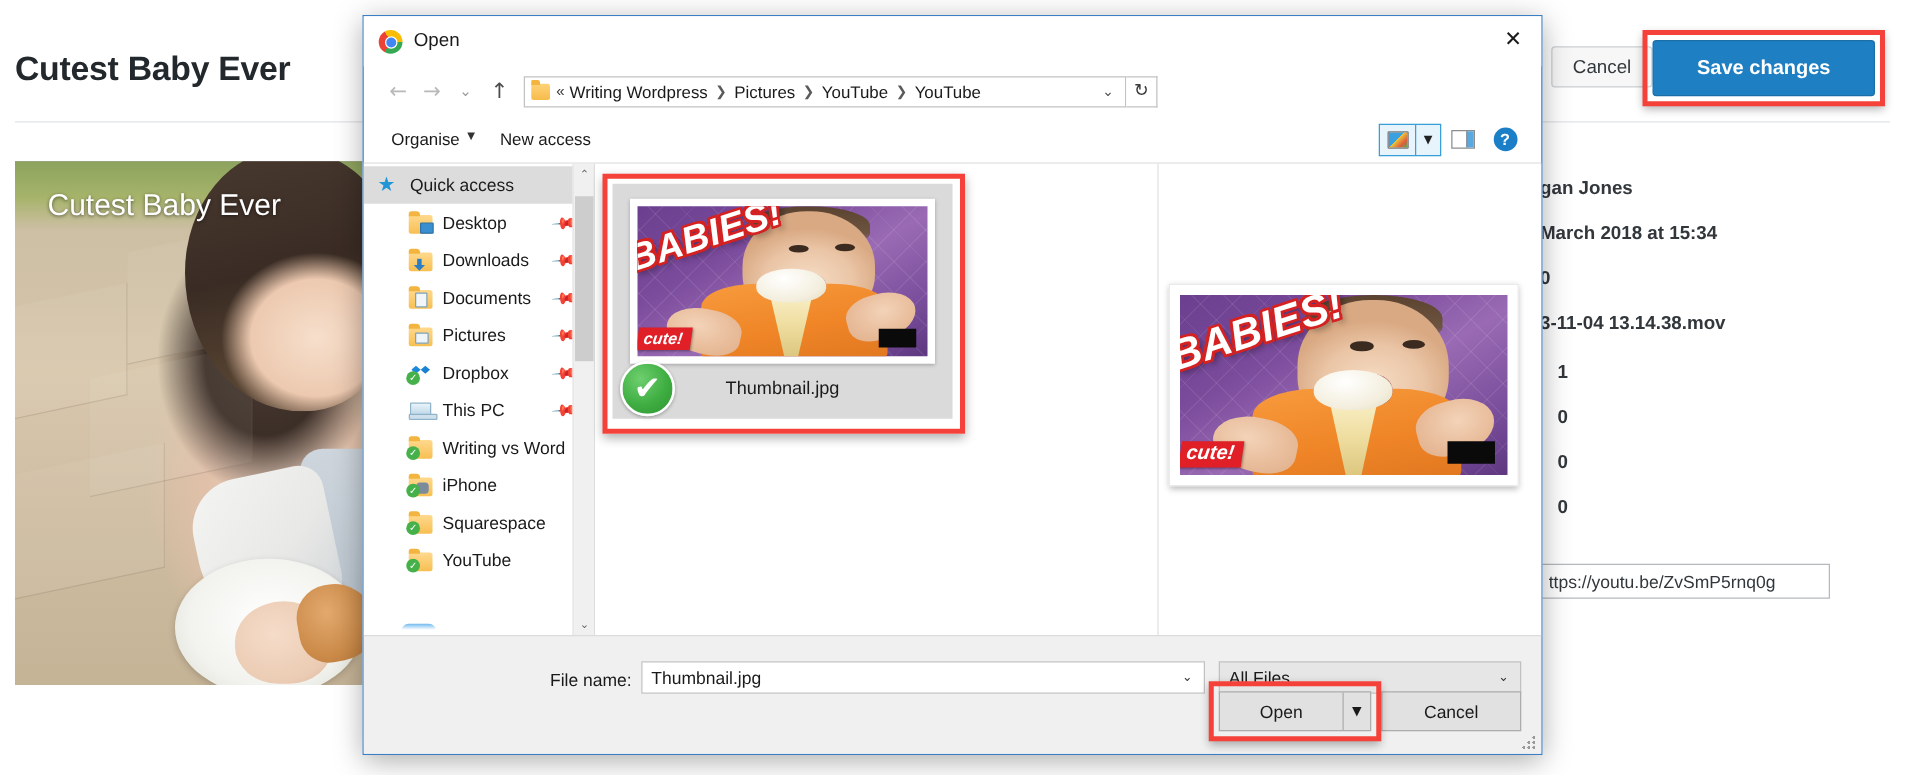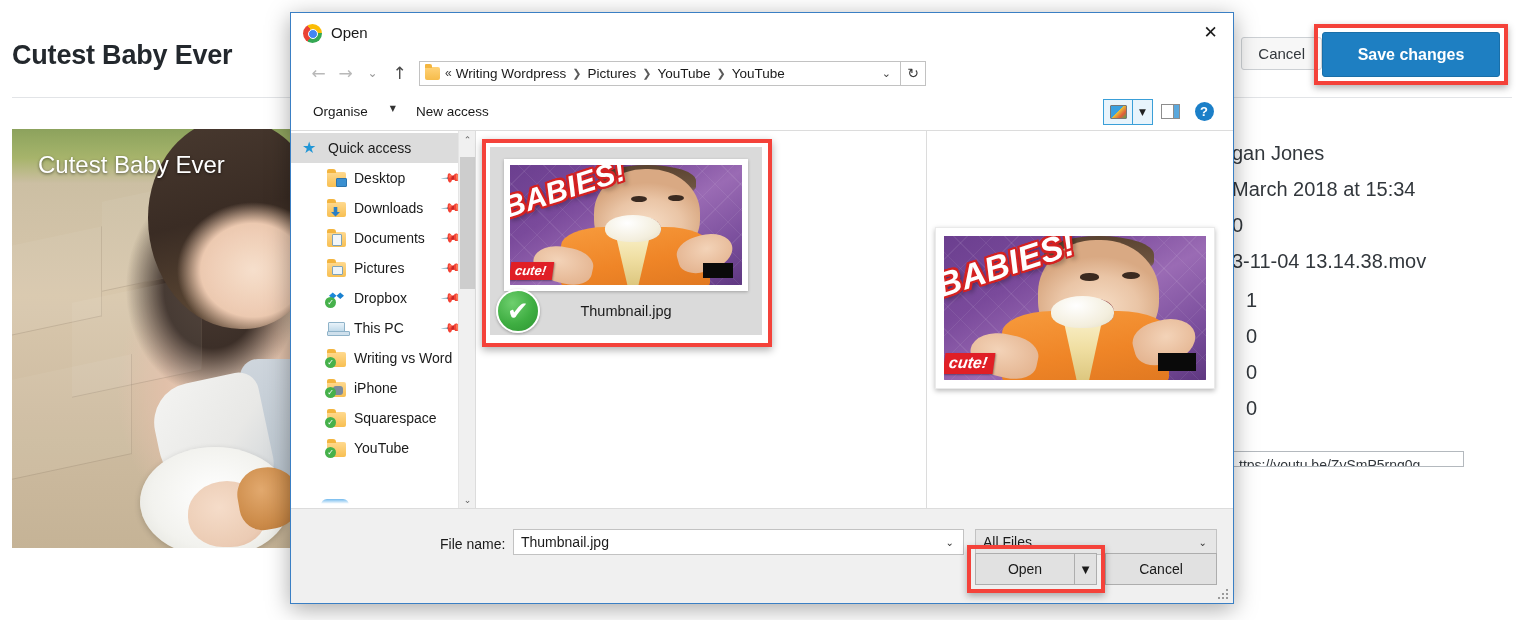--- a/index.html
+++ b/index.html
@@ -115,28 +115,29 @@
     text-shadow: 0 1px 3px rgba(0,0,0,0.55);
   }
   .bg-right-col {
     position: absolute;
     left: 1232px; top: 126px;
     width: 298px; height: 400px;
   }
   .bg-field-row {
     position: absolute;
     left: 0;
-    font-size: 20px;
+    font-size: 15px;
     color: #32373c;
     white-space: nowrap;
+    font-weight: bold;
   }
   .bg-url-input {
     position: absolute;
     left: 0px; top: 325px;
-    width: 232px; height: 16px;
+    width: 232px; height: 28px;
     border: 1px solid #b4b9be;
     background: #fff;
     font-size: 14px;
     color: #32373c;
     padding: 3px 6px;
     line-height: 21px;
     overflow: hidden;
     white-space: nowrap;
   }
   .bg-left-rule {
@@ -289,21 +290,21 @@
   }
 
   .dlg-toolbar {
     position: relative;
     height: 38px;
     border-bottom: 1px solid #dcdcdc;
     display: flex; align-items: center;
     padding: 0 12px;
     font-size: 13.5px; color: #1a1a1a;
   }
-  .tb-item { padding: 4px 10px; display: flex; align-items: flex-start; gap: 22px; }
+  .tb-item { padding: 4px 10px; display: flex; align-items: flex-start; gap: 6px; }
   .tb-caret { font-size: 8px; color: #333; font-family:"DejaVu Sans",sans-serif;}
   .tb-spacer { flex: 1; }
   .view-grp {
     display: flex; align-items: center;
     border: 1px solid #3a9fd8; background: #e8f4fc;
     height: 26px;
   }
   .view-icon-btn { width: 28px; display:flex; align-items:center; justify-content:center;}
   .view-pic {
     width: 17px; height: 14px;

